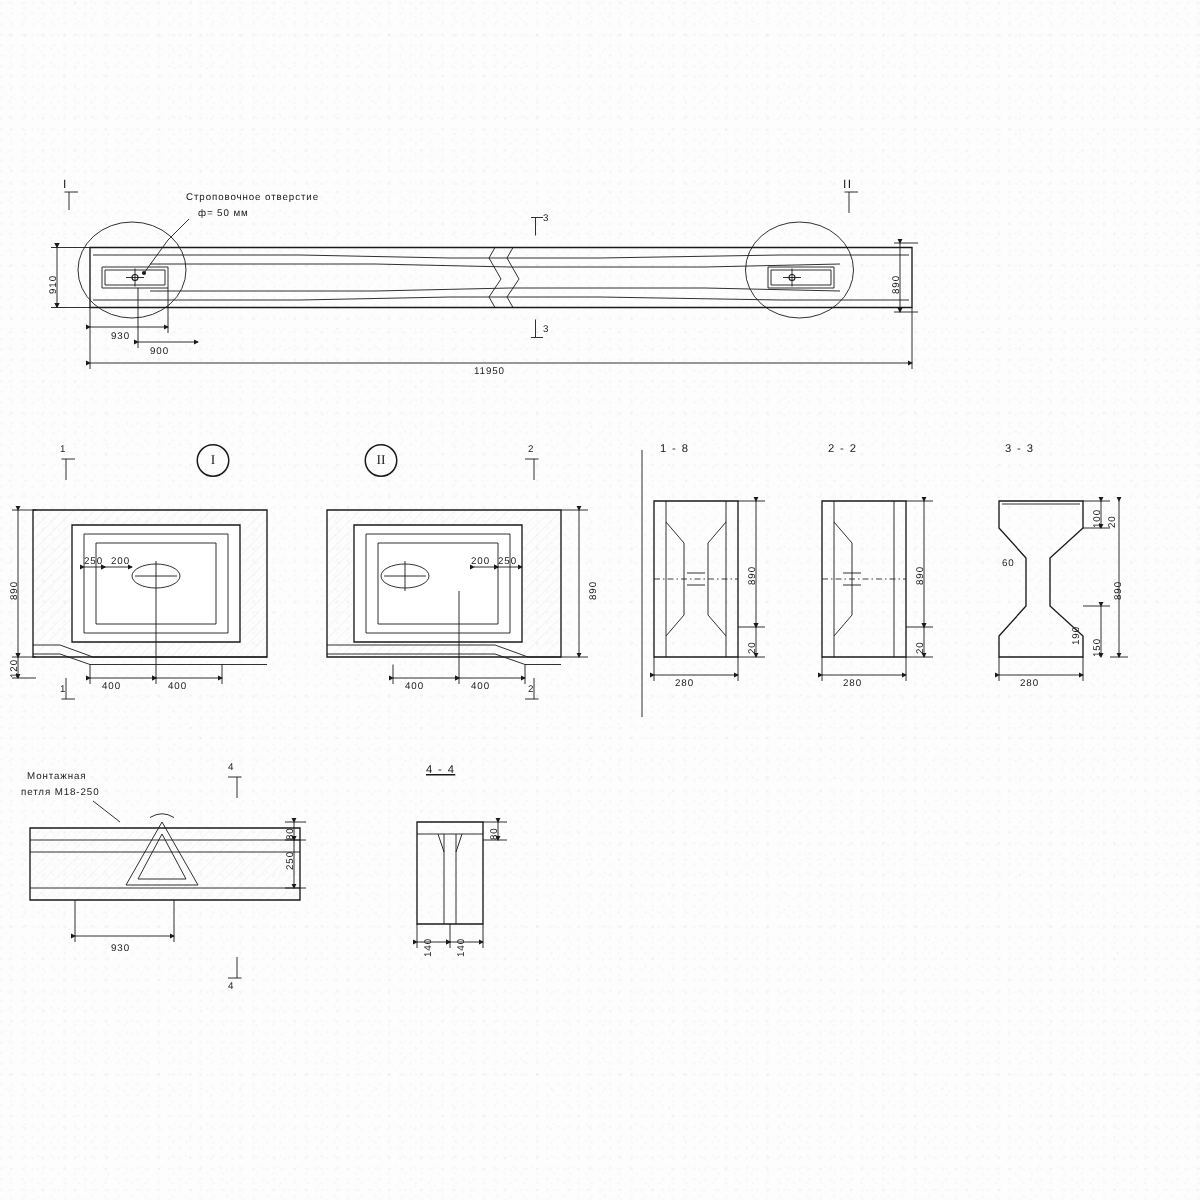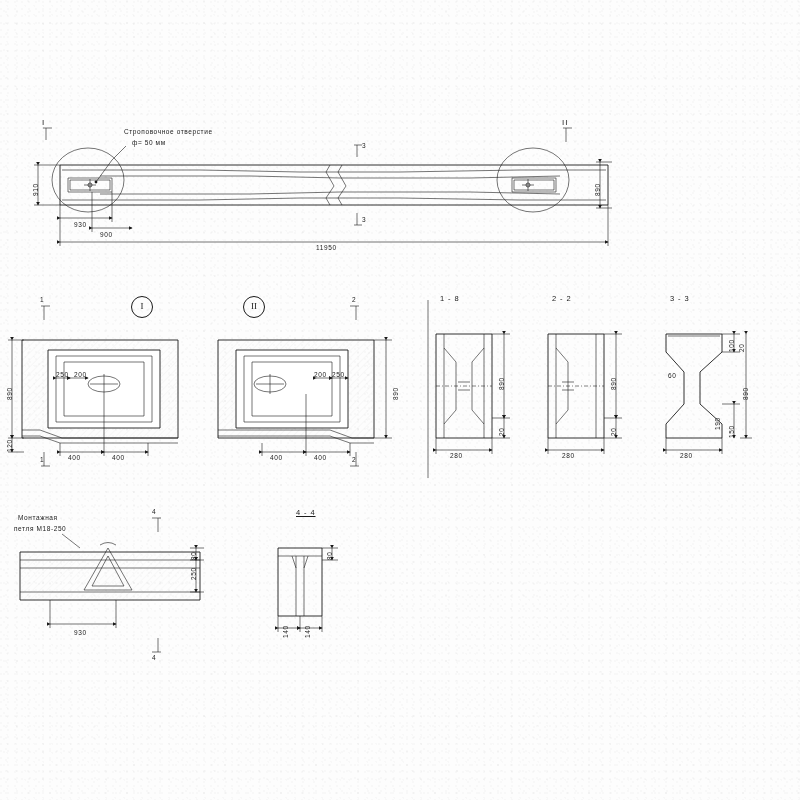--- a/index.html
+++ b/index.html
@@ -323,18 +323,18 @@
   <div class="lbl" style="left:680px; top:452px;">280</div>
 
   <div class="lbl" style="left:18px; top:514px;">Монтажная</div>
   <div class="lbl" style="left:14px; top:525px;">петля М18-250</div>
   <div class="lbl" style="left:152px; top:508px;">4</div>
   <div class="lbl" style="left:152px; top:654px;">4</div>
   <div class="lbl vert" style="left:190px; top:580px;">250</div>
   <div class="lbl vert" style="left:190px; top:560px;">80</div>
   <div class="lbl" style="left:74px; top:629px;">930</div>
 
-  <div class="lbl title" style="left:296px; top:508px;text-decoration:underline;">4 - 4</div>
+  <div class="lbl title" style="left:284px; top:508px;text-decoration:underline;">4 - 4</div>
   <div class="lbl vert" style="left:326px; top:560px;">80</div>
   <div class="lbl vert" style="left:282px; top:638px;">140</div>
   <div class="lbl vert" style="left:304px; top:638px;">140</div>
 
 </div>
 
 </body></html>

